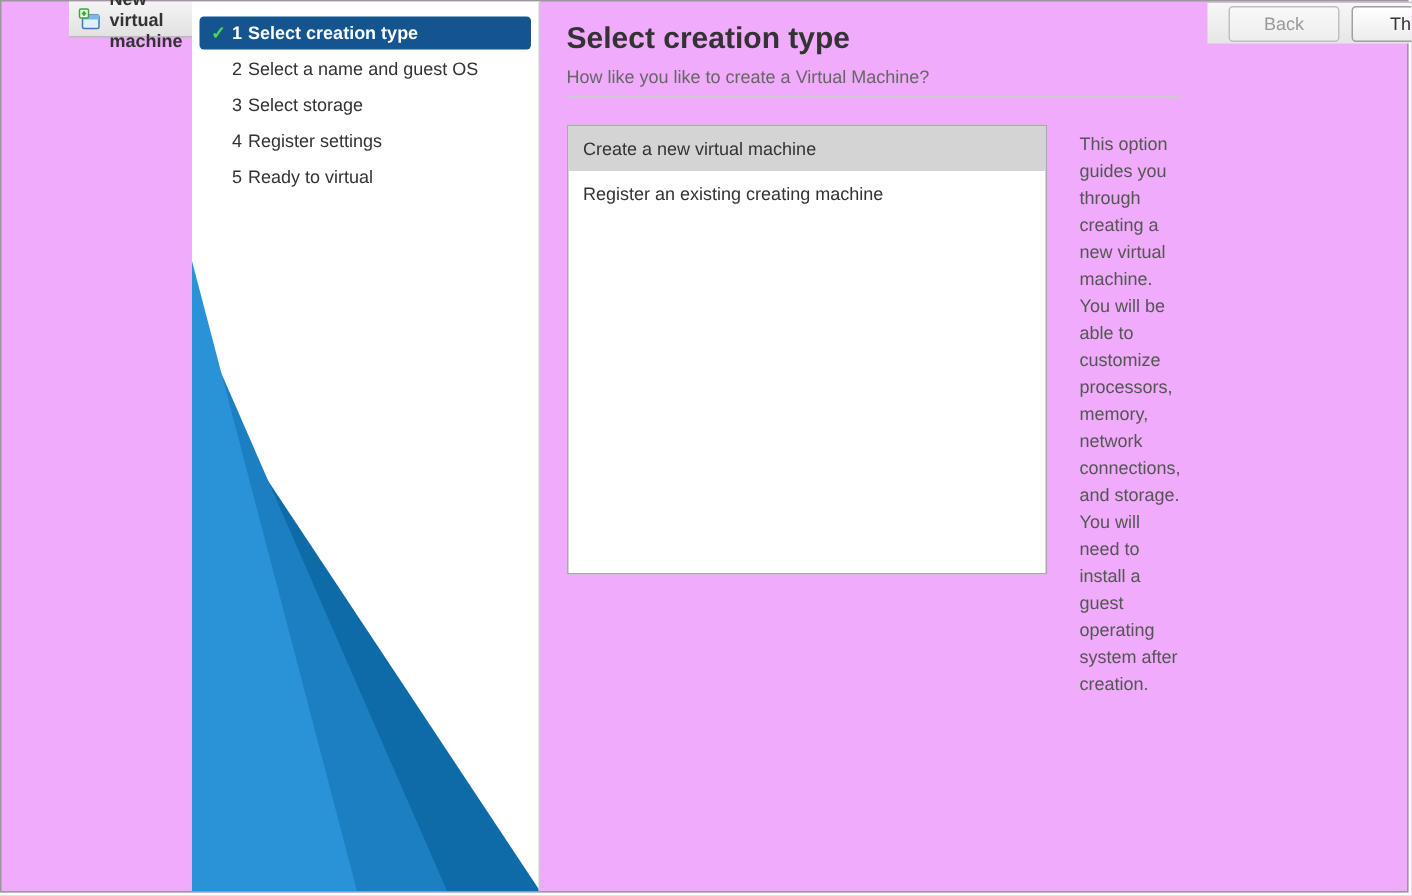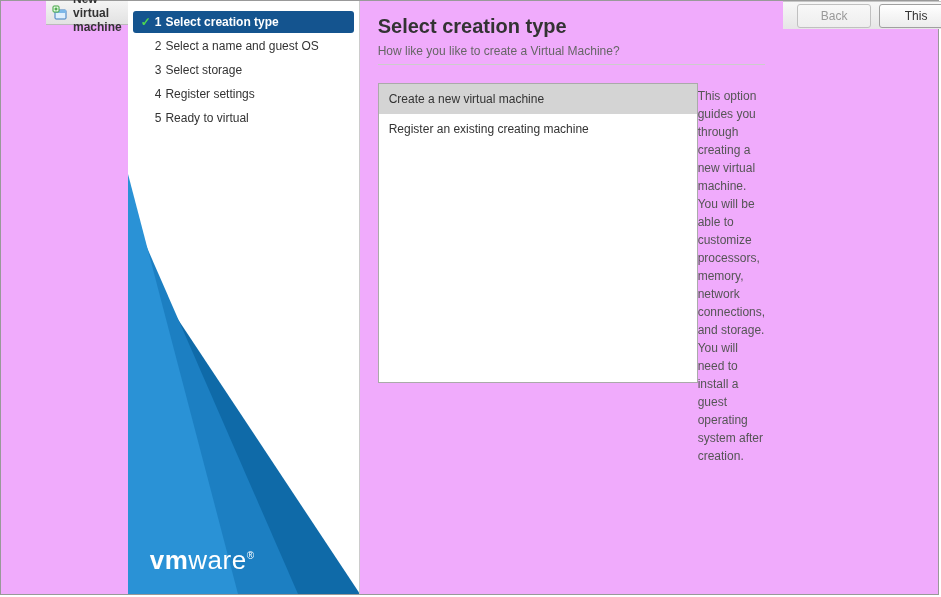--- a/index.html
+++ b/index.html
@@ -103,20 +103,21 @@
       color: #333;
       margin-bottom: 6px;
     }
     .page-subtitle {
       color: #666;
       margin-bottom: 6px;
     }
     .hr { border: none; border-top: 1px solid #ccc; margin-bottom: 18px; }
     .columns {
       display: flex;
+      gap: 22px;
       flex: 1;
       min-height: 0;
     }
     .options-box {
       width: 320px;
       height: 300px;
       border: 1px solid #aaa;
       background: #fff;
     }
     .option {
@@ -206,23 +207,20 @@
           <span class="step-num">5</span>
           <span class="step-label">Ready to virtual</span>
         </div>
       </div>
       <div class="sidebar-art">
         <svg width="232" height="420" viewBox="0 0 232 420" preserveAspectRatio="xMinYMax slice">
           <polygon points="0,420 0,70 232,420" fill="#0f6aa8"></polygon>
           <polygon points="0,420 0,30 170,420" fill="#1c7fc2"></polygon>
           <polygon points="0,420 0,0 110,420" fill="#2a92d6"></polygon>
         </svg>
-        <div class="logo">
-          <span class="vm">vm</span><span class="ware">ware</span><span class="r">®</span>
-        </div>
       </div>
     </div>
 
     <div class="main">
       <div class="page-title">Select creation type</div>
       <div class="page-subtitle">How like you like to create a Virtual Machine?</div>
       <hr class="hr">
       <div class="columns">
         <div class="options-box">
           <div class="option selected">

